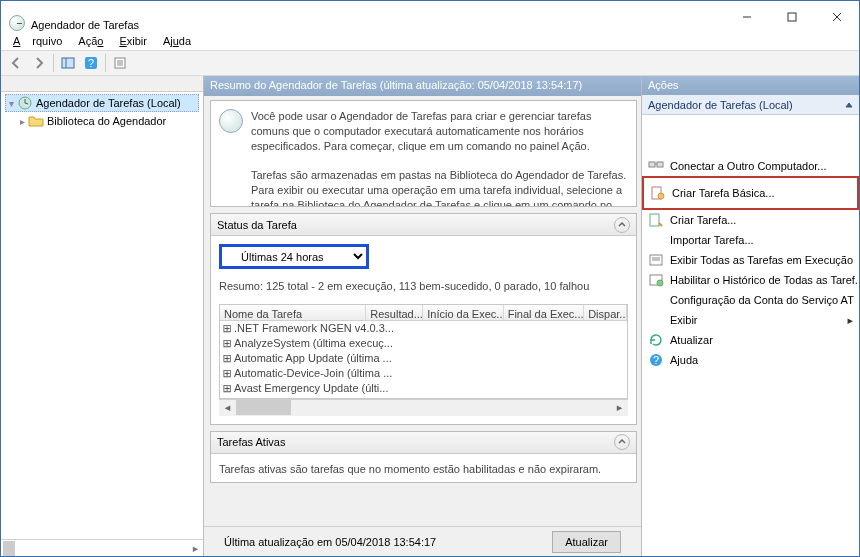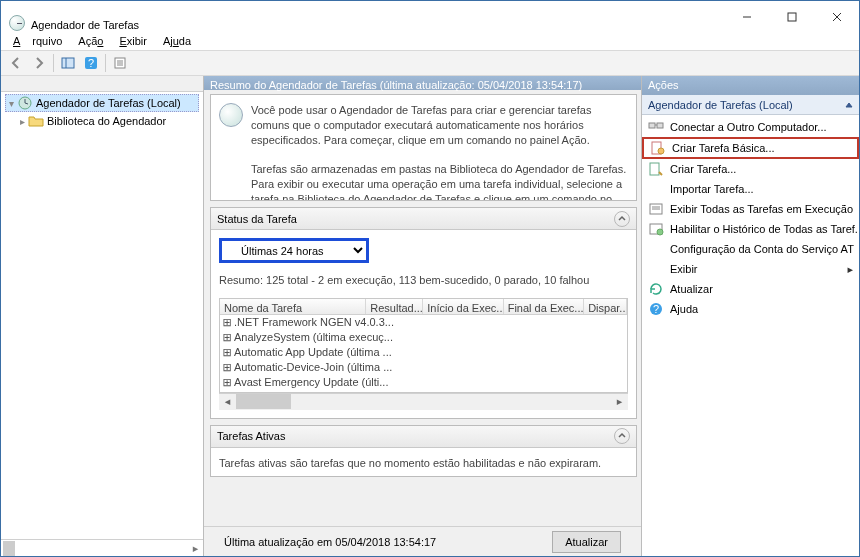--- a/index.html
+++ b/index.html
@@ -22,21 +22,21 @@
 .treehead { background: #f0f0f0; border-bottom: 1px solid #d0d0d0; height: 16px; }
 .tree { flex: 1; padding: 2px 4px; }
 .tree-item { display: flex; align-items: center; height: 18px; }
 .tree-item.sel { background: #cce8ff; border: 1px dotted #99c; }
 .tree-exp { width: 11px; text-align: center; color: #888; font-size: 10px; }
 .tree-ico { width: 16px; height: 16px; margin-right: 3px; }
 .left-sbar { height: 17px; border-top: 1px solid #d0d0d0; display:flex; align-items:center; }
 .left-sbar .thumb { width:12px; height:15px; background:#ccc; margin-left:2px; }
 .left-sbar .rarrow { margin-left:auto; width:15px; text-align:center; color:#777; }
 .midpane { flex: 1; display: flex; flex-direction: column; background: #f0f0f0; border-right: 1px solid #bcbcbc; min-width:0;}
-.summaryhead { height: 14px; background: linear-gradient(#9fb9d6,#8fa9c6); color: #fff; padding-left: 6px; line-height: 19px; }
+.summaryhead { height: 20px; background: linear-gradient(#9fb9d6,#8fa9c6); color: #fff; padding-left: 6px; line-height: 19px; }
 .midscroll { flex: 1; overflow: hidden; padding: 4px 4px 4px 6px; display: flex; flex-direction: column; gap: 6px; }
 .section { border: 1px solid #bcbcbc; background: #fff; }
 .sec-head { height: 22px; background: linear-gradient(#f7f7f7,#e8e8e8); border-bottom: 1px solid #c8c8c8; display: flex; align-items: center; padding: 0 6px; }
 .sec-head .chev { margin-left: auto; width:16px; height:16px; border:1px solid #b8b8b8; border-radius:50%; display:flex; align-items:center; justify-content:center; }
 .sec-head .chev svg { width:8px; height:8px; stroke:#666; fill:none; stroke-width:1.5;}
 .sec-body { padding: 8px; color: #444; line-height: 1.35; }
 .overview-row { display: flex; gap: 8px; }
 .overview-row .oico { width: 24px; height: 24px; flex: none; border-radius:50%; border:1px solid #9ab; background:radial-gradient(circle at 35% 35%,#fff,#c7e0dc); position:relative;}
 .overview-row p { flex:1; }
 .status-ctl { display:flex; align-items:center; gap:8px; margin-bottom:10px;}
@@ -51,23 +51,23 @@
 .hscrollbar { height:17px; border-top:1px solid #d0d0d0; display:flex; align-items:center; background:#f0f0f0;}
 .hscrollbar .arr { width:17px; height:15px; display:flex; align-items:center; justify-content:center; color:#666;}
 .hscrollbar .track { flex:1; height:15px; position:relative; }
 .hscrollbar .thumb { position:absolute; left:0; top:0; height:15px; width:55px; background:#cdcdcd;}
 .midfoot { height: 30px; border-top:1px solid #d0d0d0; display:flex; align-items:center; padding:0 20px; background:#f0f0f0;}
 .midfoot button { margin-left:auto; height:22px; padding:0 12px; background:#e1e1e1; border:1px solid #adadad;}
 .rightpane { width: 217px; display:flex; flex-direction:column; }
 .acthead { height:19px; background:linear-gradient(#9fb9d6,#8fa9c6); color:#fff; padding-left:6px; line-height:19px; }
 .actsub { height:20px; background:#e7eef7; border-bottom:1px solid #c4cdd8; display:flex; align-items:center; padding:0 6px; color:#1a3a6e;}
 .actsub svg { margin-left:auto; width:8px; height:8px; stroke:#3a5a8e; fill:#3a5a8e;}
-.actions { flex:1; padding-top:2px; }
+.actions { flex:1; padding-top:2px;margin-top:39px; }
 .act { height:20px; display:flex; align-items:center; padding-left:6px; gap:6px; white-space:nowrap; overflow:hidden;}
-.act.hl { border:2px solid #c0392b; height:22px; }
+.act.hl { border:2px solid #c0392b; height:34px; }
 .act .aico { width:16px; height:16px; flex:none; display:flex; align-items:center; justify-content:center;}
 .act .arrow-r { margin-left:auto; margin-right:6px; color:#333;}
 .col-c0 { width: 155px; } .col-c1 { width: 60px; } .col-c2 { width:85px; } .col-c3 { width:85px; } .col-c4 { width:45px; }
 </style>
 </head>
 <body>
 
 <div class="titlebar">
   <span class="ico"></span>
   <span>Agendador de Tarefas</span>

